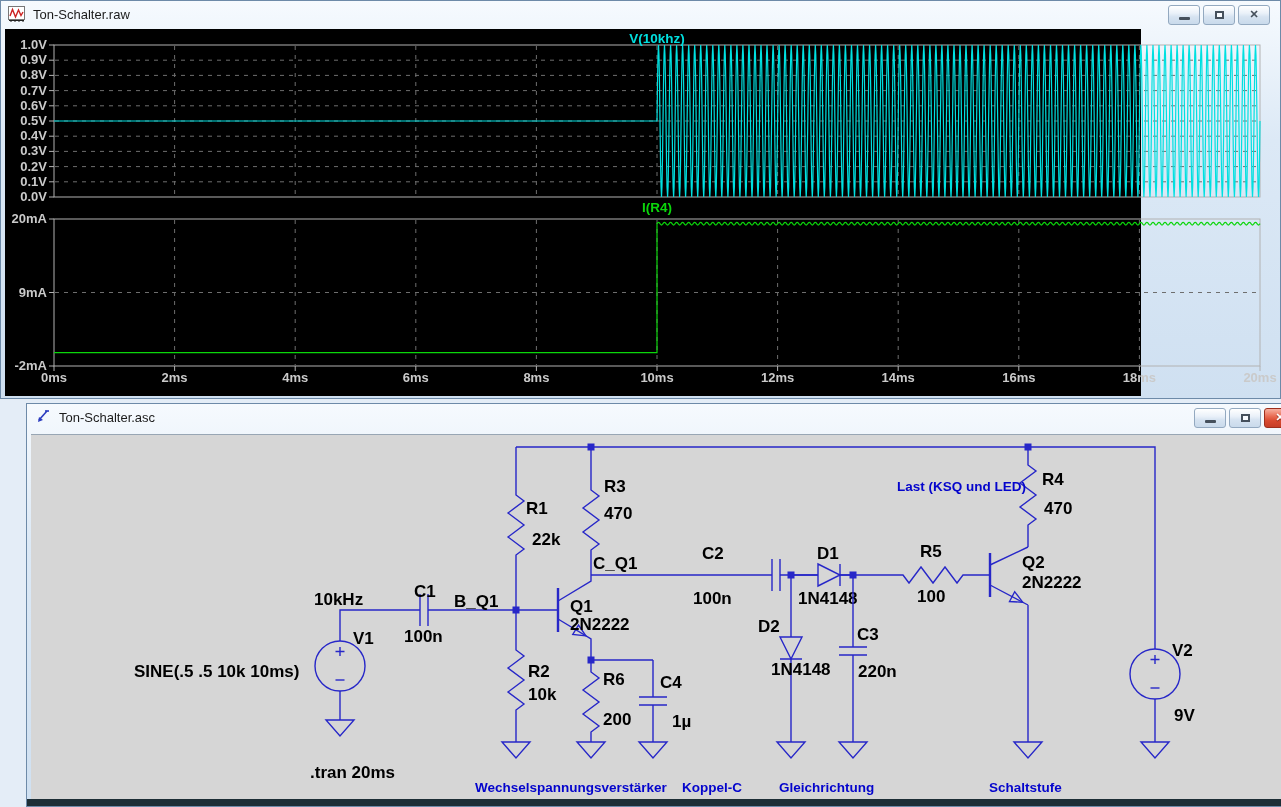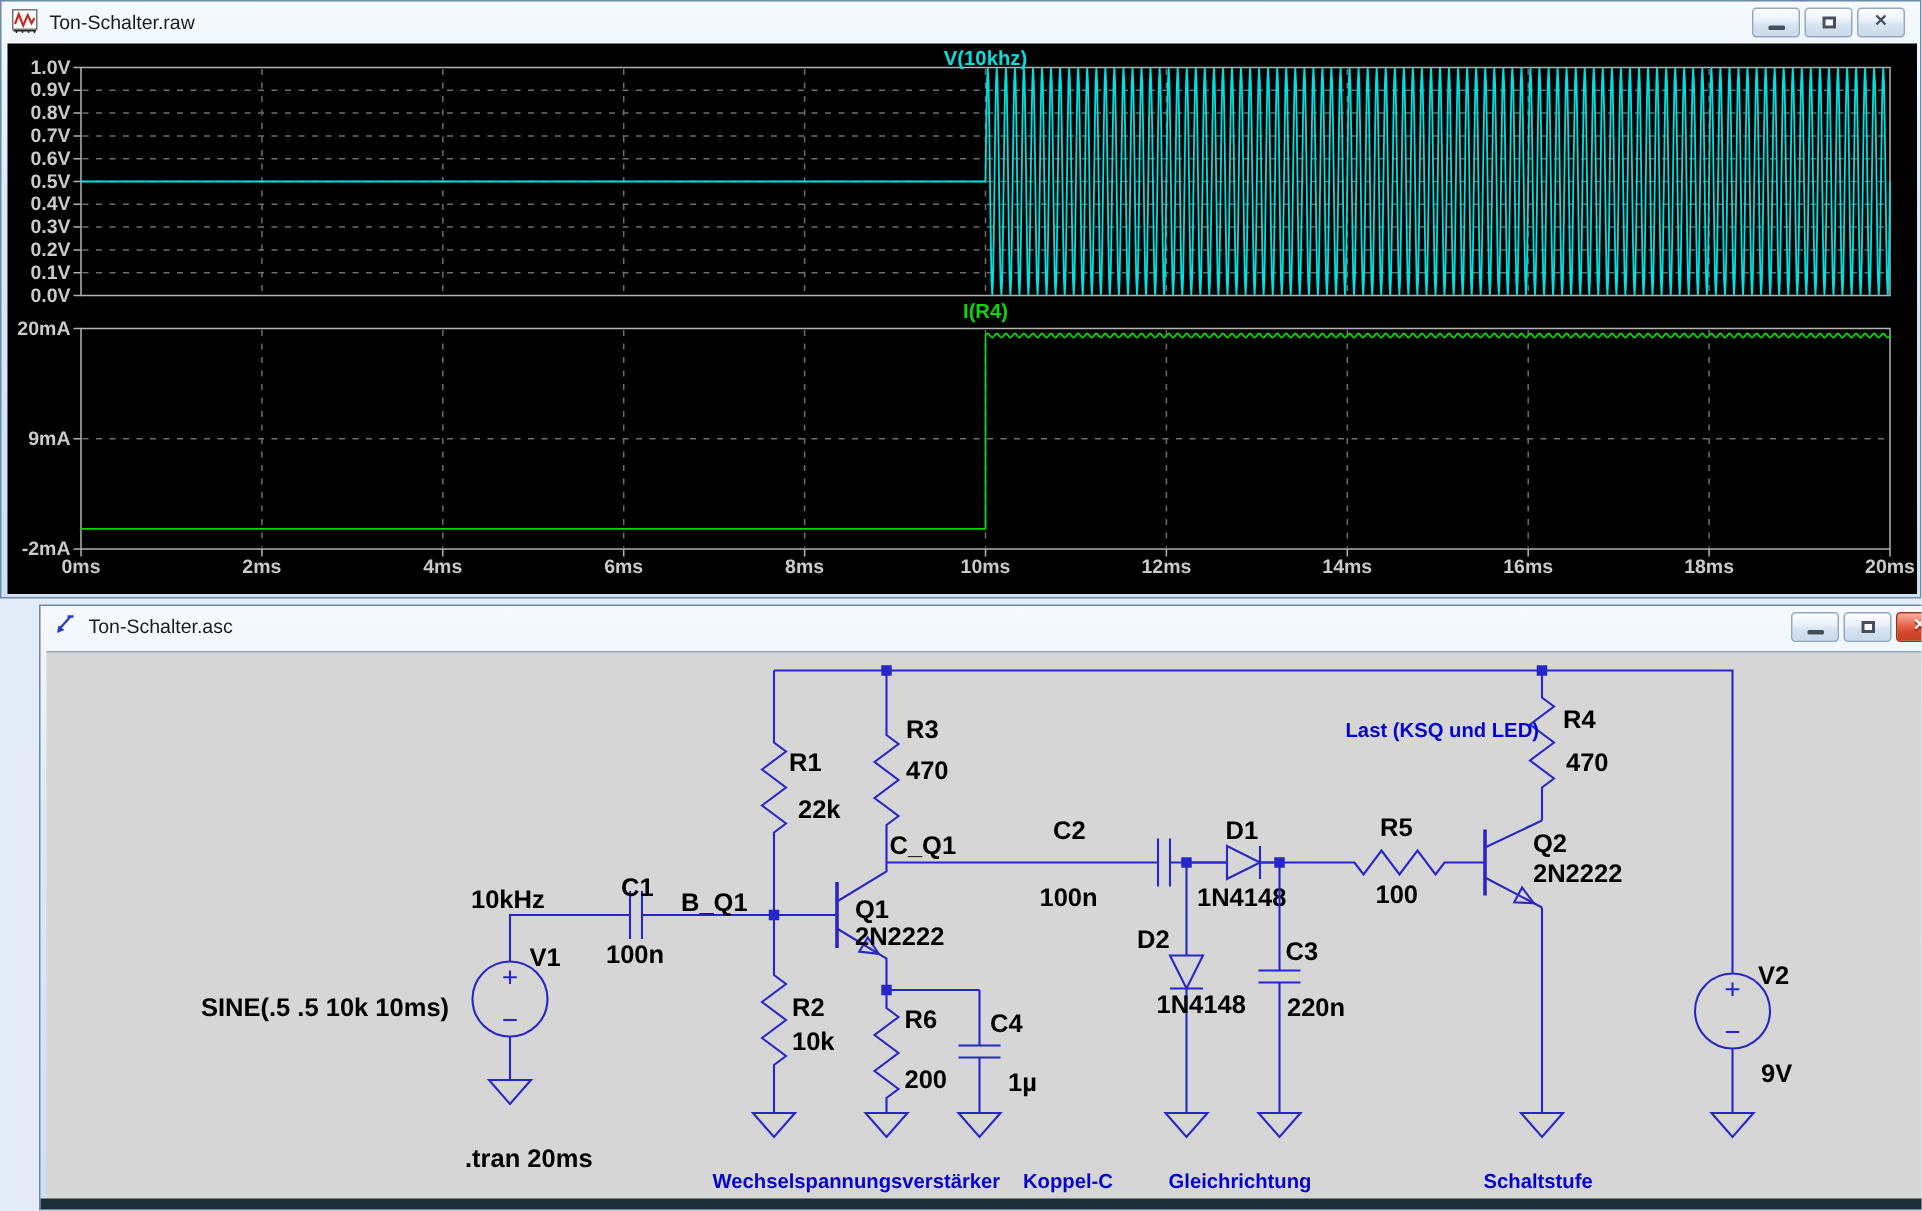--- a/index.html
+++ b/index.html
@@ -17,21 +17,21 @@
   .winbtns{margin-left:auto;display:flex;gap:3px;padding-right:3px;}
   .btn{width:30px;height:18px;border:1px solid #93a9c0;border-radius:3px;
     background:linear-gradient(180deg,#ffffff,#eaf1f9 40%,#d6e3f1 60%,#c9daeb);
     display:flex;align-items:center;justify-content:center;cursor:default;}
   .btn-close-red{background:linear-gradient(180deg,#f6b0a0,#e96d55 40%,#d84a30 65%,#c63e27);
     border-color:#9d2f1d;}
   .glyph-min{width:11px;height:3px;background:#45505c;border-radius:1px;margin-top:7px;}
   .glyph-restore{width:9px;height:8px;border:2px solid #45505c;background:#f8fbff;box-sizing:border-box;}
   .glyph-close{font-size:11px;font-weight:bold;color:#45505c;line-height:1;}
   .btn-close-red .glyph-close{color:#ffffff;text-shadow:0 1px 1px #7e2013;}
-  .plot-area{position:absolute;left:4px;top:28px;width:1273px;height:367px;background:#000;}
+  .plot-area{position:absolute;left:4px;top:28px;width:1136px;height:367px;background:#000;}
   .sch-area{position:absolute;left:4px;top:30px;width:1273px;height:367px;
     background:#d6d6d6;border-top:1px solid #98a6b4;}
   .bottom-strip{position:absolute;left:0;bottom:0;width:100%;height:7px;background:#1d2e36;}
   
   #wave-svg .grid{stroke:#6e6e6e;stroke-dasharray:4 5;stroke-width:1;}
   #wave-svg .axis{stroke:#b2b2b2;stroke-width:1;}
   #wave-svg .axlbl{font:700 13px "Liberation Sans",sans-serif;fill:#cacaca;}
   #wave-svg .ptitle{font:700 13.5px "Liberation Sans",sans-serif;}
   
   #sch-svg .wire,#sch-svg .comp{stroke:var(--wire,#2727c8);stroke-width:1.4;fill:none;}

